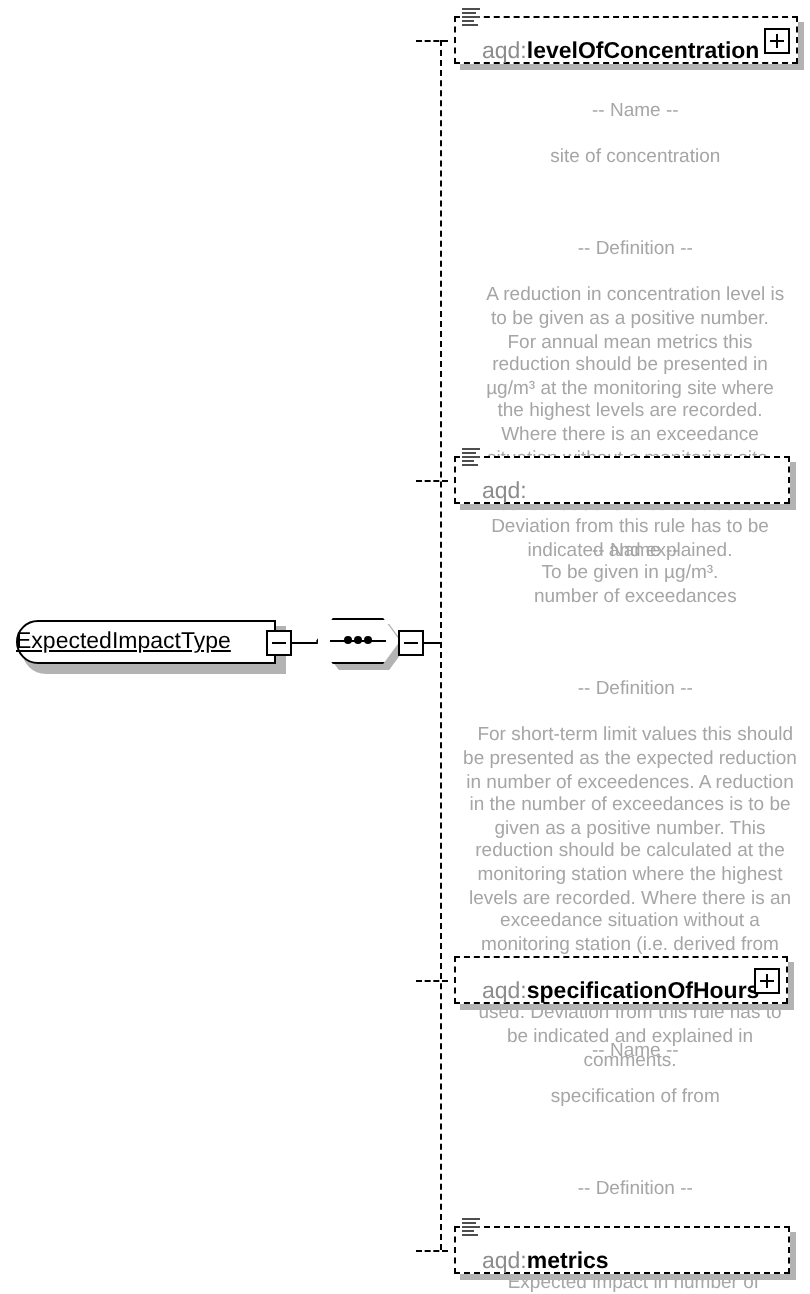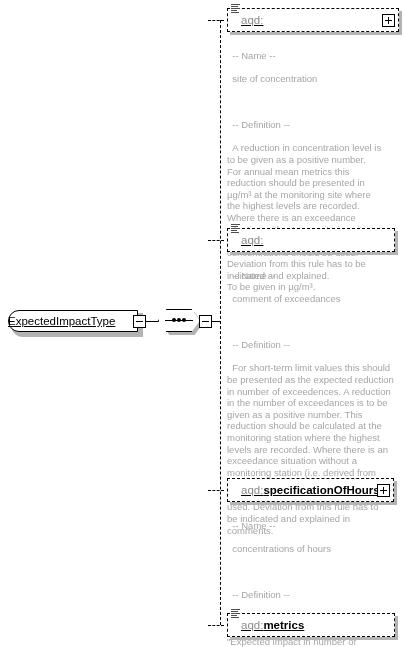--- a/index.html
+++ b/index.html
@@ -154,24 +154,23 @@
     box-sizing: border-box;
     border: 1px dashed #000;
     background: #fff;
   }
   .elem .name {
     position: absolute;
     left: 14px;
     top: 0;
     bottom: 0;
     display: flex;
-    align-items: center;
+    align-items: flex-end;
     font-size: 11.5px;
     white-space: nowrap;
-    text-decoration: underline;
   }
   .elem .prefix {
     color: #8c8c8c;
     font-weight: normal;
   }
   .elem .local {
     color: #000;
     font-weight: bold;
   }
   
@@ -203,20 +202,21 @@
   }
 
   
   .annot {
     position: absolute;
     font-size: 9.5px;
     line-height: 11.6px;
     color: #a6a6a6;
     white-space: pre-wrap;
     width: 176px;
+    text-align: center;
   }
   .annot .blank { display: block; height: 11.6px; }
 </style>
 </head>
 <body>
 
 <div id="root-type">
   <div class="shadow"></div>
   <div class="body"></div>
   <div class="label">ExpectedImpactType</div>
@@ -255,20 +255,21 @@
   <div class="body"></div>
   <div class="doc-icon">
     <i></i>
       <i></i>
       <i></i>
       <i></i>
       <i></i>
   </div>
   <div class="name">
     <span class="prefix">aqd:</span>
+      <span class="local">levelOfConcentration</span>
   </div>
   <div class="toggle-box plus">
     <div class="h"></div>
     <div class="v"></div>
   </div>
 </div>
 
 <div class="annot" style="left:227px; top:38px;">
   <span>-- Name --</span><br>
   <span>site of concentration</span>
@@ -299,21 +300,21 @@
       <i></i>
       <i></i>
   </div>
   <div class="name">
     <span class="prefix">aqd:</span>
   </div>
 </div>
 
 <div class="annot" style="left:227px; top:258px;">
   <span>-- Name --</span><br>
-  <span>comment of exceedances</span>
+  <span>number of exceedances</span>
   <span class="blank"></span>
   <span>-- Definition --</span><br>
   <span>For short-term limit values this should
 be presented as the expected reduction
 in number of exceedences. A reduction
 in the number of exceedances is to be
 given as a positive number. This
 reduction should be calculated at the
 monitoring station where the highest
 levels are recorded. Where there is an
@@ -334,21 +335,21 @@
       <span class="local">specificationOfHours</span>
   </div>
   <div class="toggle-box plus">
     <div class="h"></div>
     <div class="v"></div>
   </div>
 </div>
 
 <div class="annot" style="left:227px; top:508px;">
   <span>-- Name --</span><br>
-  <span>concentrations of hours</span>
+  <span>specification of from</span>
   <span class="blank"></span>
   <span>-- Definition --</span><br>
   <span>see codelist Time unit
 This element specifies if the
 "Expected impact in number of
 exceedances in the Projection year"
 refers to hours or days</span>
 </div>
 
 <div class="elem" style="left:227px; top:613px; width:168px; height:24px;">

